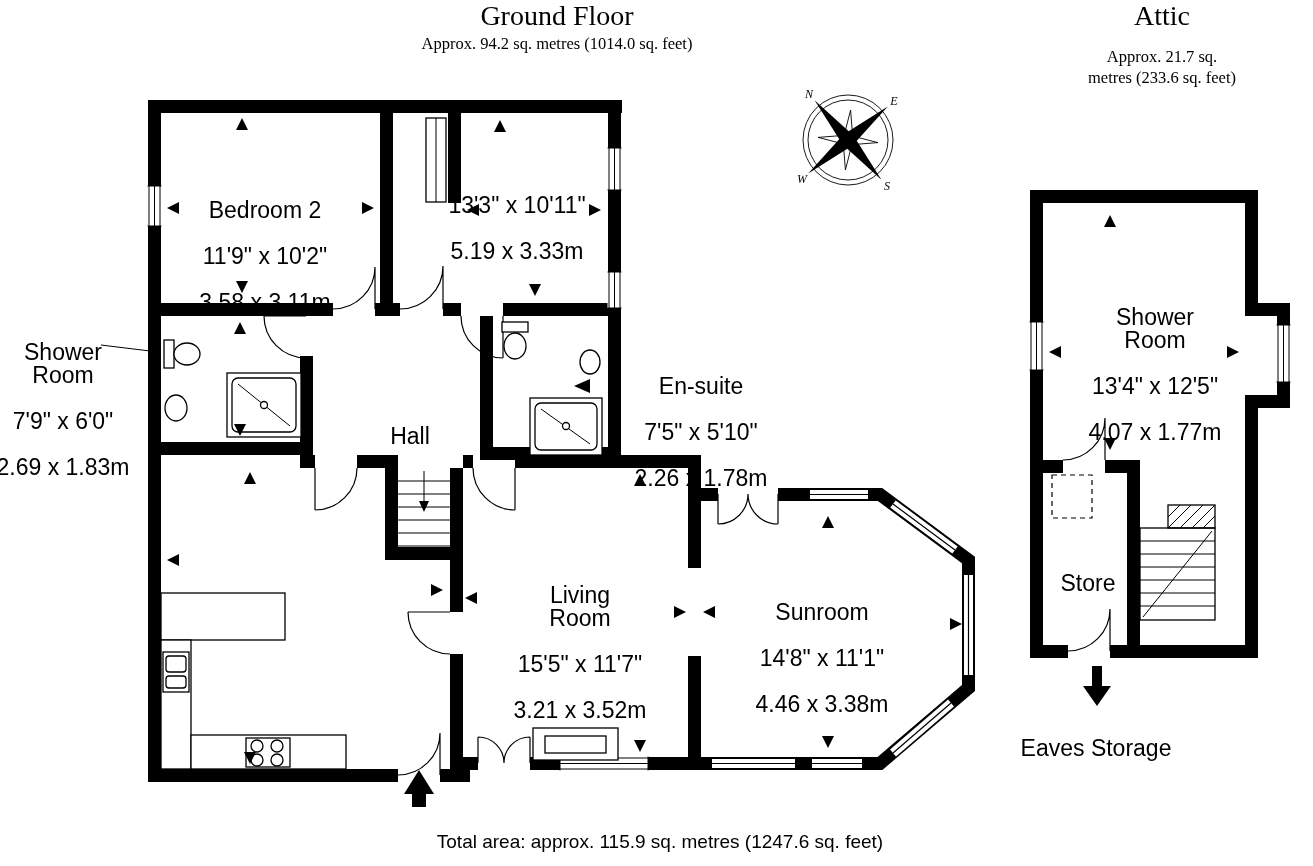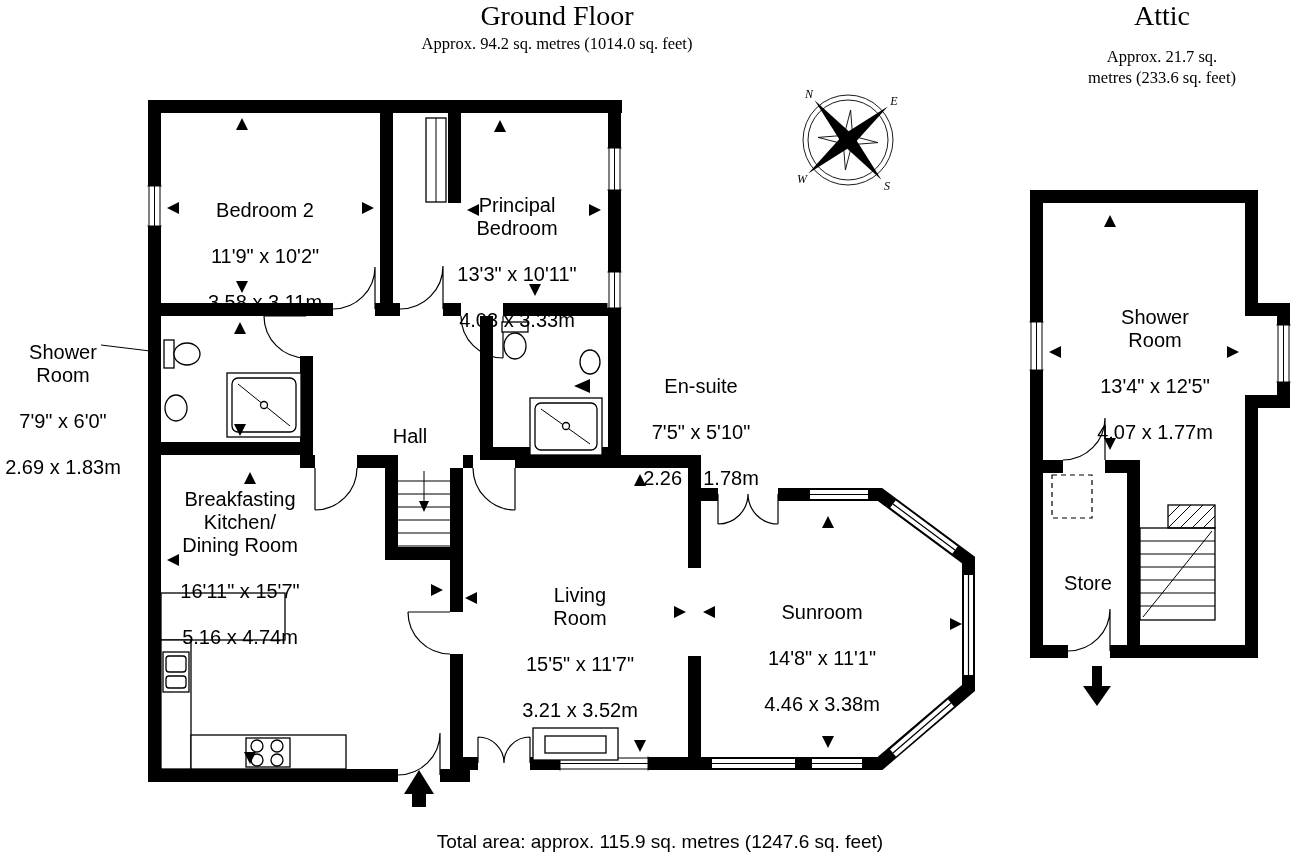--- a/index.html
+++ b/index.html
@@ -1,20 +1,20 @@
 <!DOCTYPE html>
 <html><head>
 <meta charset="utf-8">
 <style>
   html,body{margin:0;padding:0;background:#fff;}
   .plan{position:relative;width:1313px;height:866px;background:#fff;overflow:hidden;
         font-family:"Liberation Sans",sans-serif;color:#000;}
   svg.drawing{position:absolute;left:0;top:0;}
   .label{position:absolute;transform:translateX(-50%);text-align:center;
-         font-size:20px;line-height:23px;white-space:pre-line;}
+         font-size:23px;line-height:23px;white-space:pre-line;}
   .title{font-size:28px;line-height:24px;font-family:Liberation Serif, serif;}
   .area-sub{font-family:Liberation Serif, serif;font-size:16.5px;line-height:21px;}
   .total{font-family:Liberation Sans, sans-serif;font-size:19px;line-height:23px;}
   .rname{white-space:pre-line;}
   
   .wall{fill:#000;stroke:none;}
   .wallpath{fill:none;stroke:#000;stroke-width:13;stroke-linejoin:miter;}
   .thin{fill:none;stroke:#000;stroke-width:1.3;}
   .fix{fill:#fff;stroke:#000;stroke-width:1.3;}
   .door{fill:none;stroke:#000;stroke-width:1.2;}
@@ -285,50 +285,41 @@
 <div class="label title" style="left:1162px;top:4px">Attic</div>
 <div class="label area-sub" style="left:1162px;top:46px">Approx. 21.7 sq. metres (233.6 sq. feet)</div>
 
 <div class="label" style="left:265px;top:176px">
   <div class="rname">Bedroom 2</div>
   <div class="rdim">11'9" x 10'2"</div>
   <div class="rdim">3.58 x 3.11m</div>
 </div>
 
 <div class="label" style="left:517px;top:171px">
-  <div class="rname">Principal
-Bedroom</div>
   <div class="rdim">13'3" x 10'11"</div>
-  <div class="rdim">4.03 x 3.33m</div>
+  <div class="rdim">5.19 x 3.33m</div>
 </div>
 
 <div class="label" style="left:63px;top:318px">
   <div class="rname">Shower
 Room</div>
   <div class="rdim">7'9" x 6'0"</div>
   <div class="rdim">2.69 x 1.83m</div>
 </div>
 
 <div class="label" style="left:701px;top:352px">
   <div class="rname">En-suite</div>
   <div class="rdim">7'5" x 5'10"</div>
   <div class="rdim">2.26 x 1.78m</div>
 </div>
 
 <div class="label" style="left:410px;top:402px">
   <div class="rname">Hall</div>
 </div>
 
-<div class="label" style="left:240px;top:465px">
-  <div class="rname">Breakfasting
-Kitchen/
-Dining Room</div>
-  <div class="rdim">16'11" x 15'7"</div>
-  <div class="rdim">5.16 x 4.74m</div>
-</div>
 
 <div class="label" style="left:580px;top:561px">
   <div class="rname">Living
 Room</div>
   <div class="rdim">15'5" x 11'7"</div>
   <div class="rdim">3.21 x 3.52m</div>
 </div>
 
 <div class="label" style="left:822px;top:578px">
   <div class="rname">Sunroom</div>
@@ -340,16 +331,19 @@
   <div class="rname">Shower
 Room</div>
   <div class="rdim">13'4" x 12'5"</div>
   <div class="rdim">4.07 x 1.77m</div>
 </div>
 
 <div class="label" style="left:1088px;top:549px">
   <div class="rname">Store</div>
 </div>
 
+<div class="label" style="left:1096px;top:714px">
+  <div class="rname">Eaves Storage</div>
+</div>
 
 <div class="label total" style="left:660px;top:830px">Total area: approx. 115.9 sq. metres (1247.6 sq. feet)</div>
 
 </div>
 
 </body></html>

